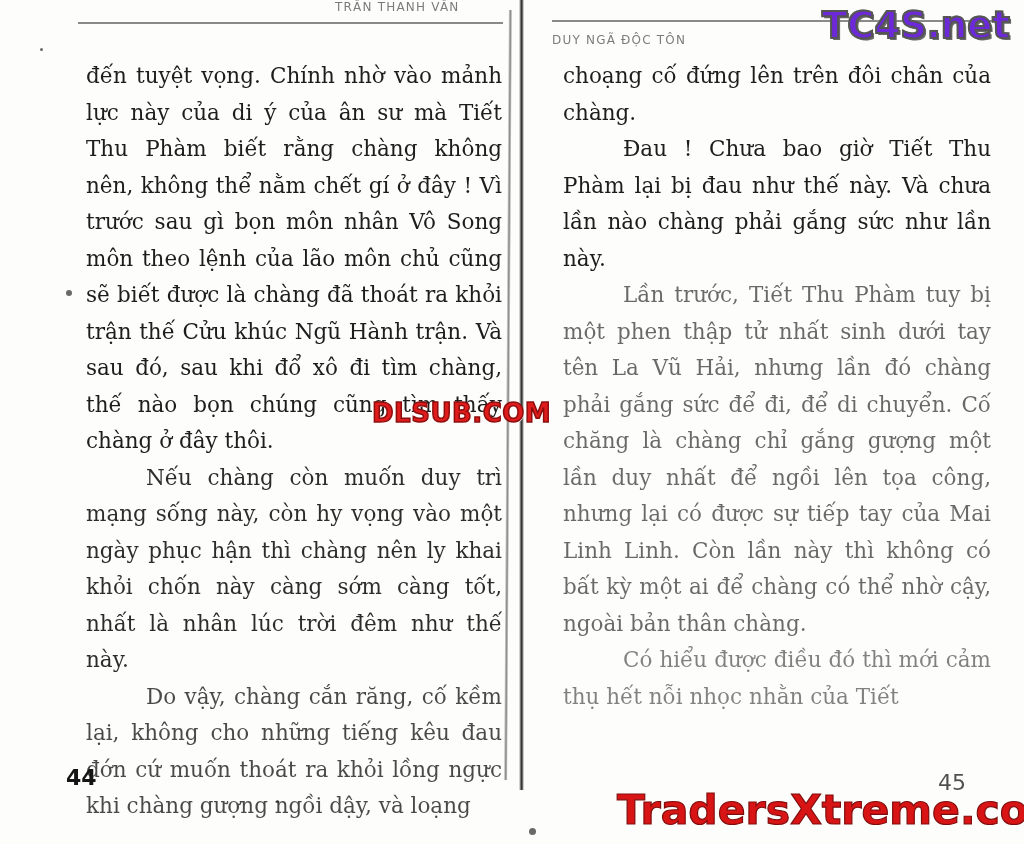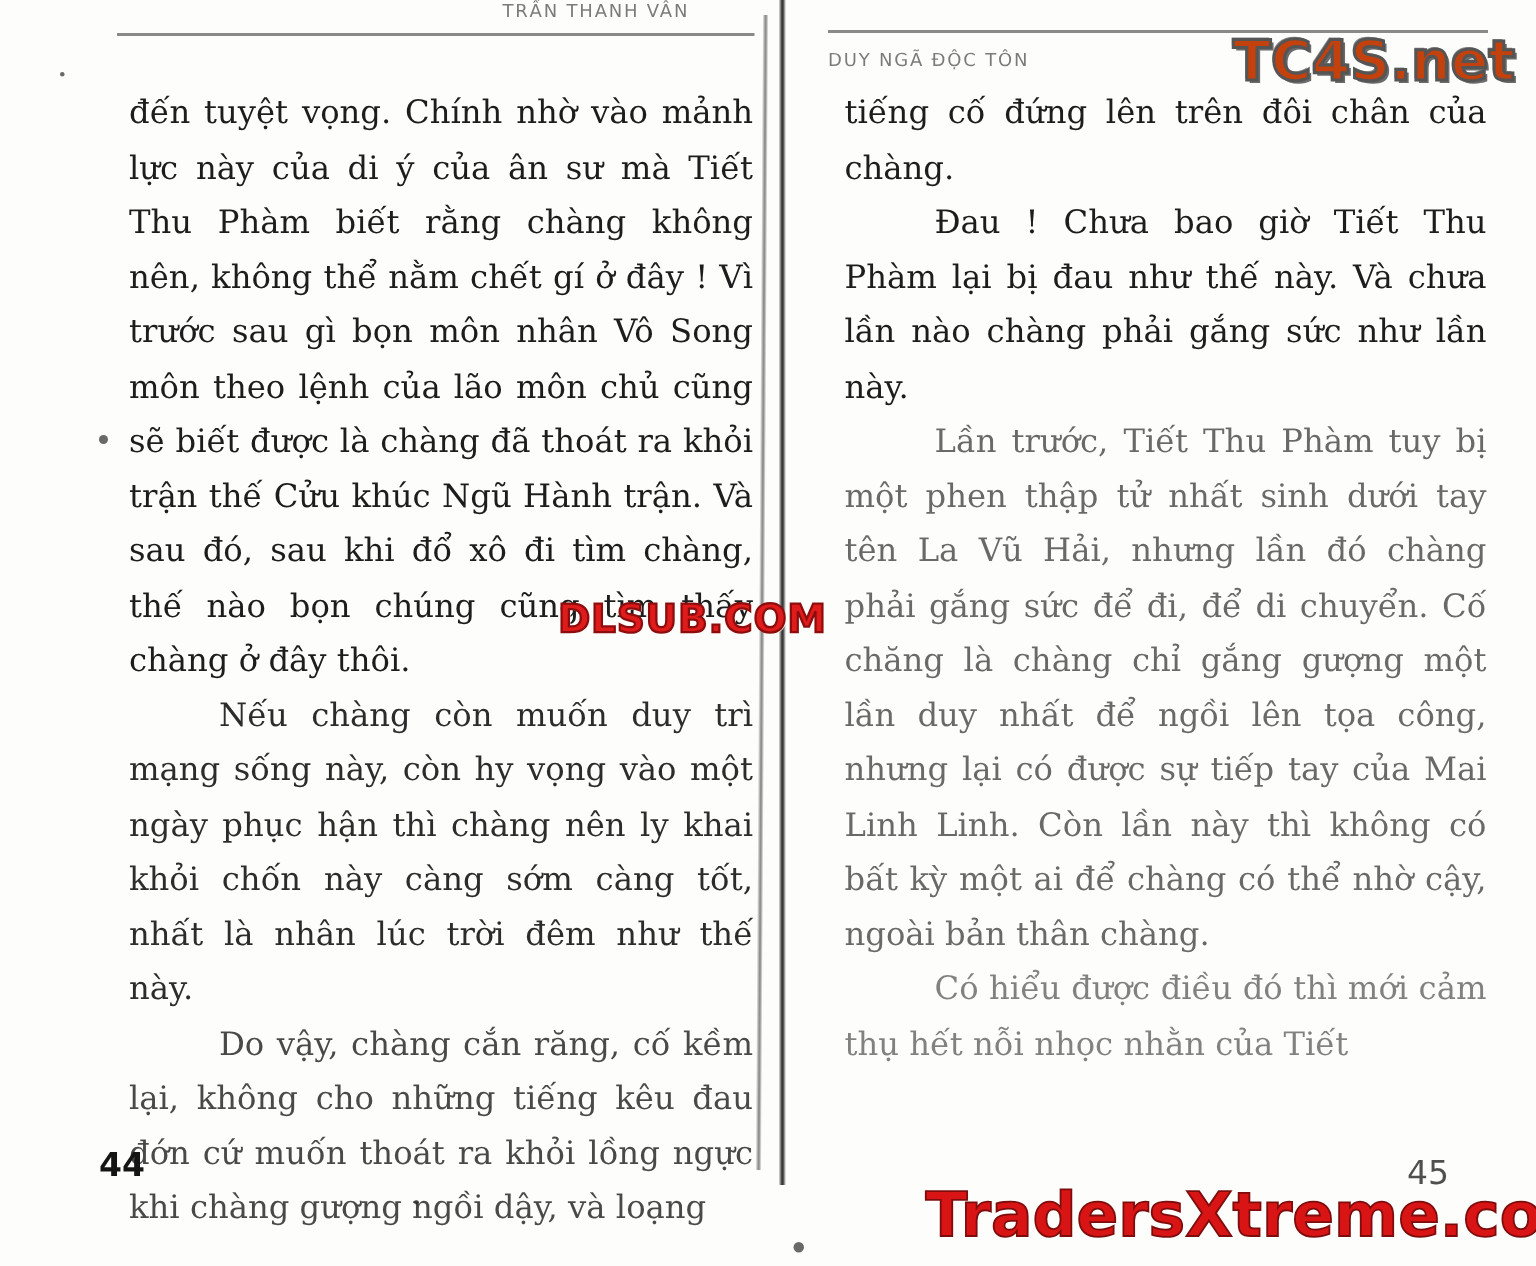--- a/index.html
+++ b/index.html
@@ -93,25 +93,25 @@
     font-size: 22px;
     color: #151515;
   }
   .pagenum.left  { left: 66px;  top: 765px; }
   .pagenum.right { left: 938px; top: 770px; opacity: .75; font-weight: normal; }
 
   
   .wm-tc4s {
     position: absolute;
     right: 14px;
-    top: 19px;
+    top: 4px;
     font-family: "DejaVu Sans", sans-serif;
     font-weight: bold;
     font-size: 37px;
-    color: #c2410c;
+    color: #6d28d9;
     letter-spacing: 0px;
     -webkit-text-stroke: 2px #555;
     text-shadow:
        2px 2px 0 #6b6b6b,
       -1px -1px 0 #8d8d8d;
   }
   .wm-dlsub {
     position: absolute;
     left: 372px;
     top: 398px;
@@ -156,21 +156,21 @@
   <div class="spine"></div>
   <div class="spine b"></div>
 
   <div class="col left">
     <p>đến tuyệt vọng. Chính nhờ vào mảnh lực này của di ý của ân sư mà Tiết Thu Phàm biết rằng chàng không nên, không thể nằm chết gí ở đây ! Vì trước sau gì bọn môn nhân Vô Song môn theo lệnh của lão môn chủ cũng sẽ biết được là chàng đã thoát ra khỏi trận thế Cửu khúc Ngũ Hành trận. Và sau đó, sau khi đổ xô đi tìm chàng, thế nào bọn chúng cũng tìm thấy chàng ở đây thôi.</p>
     <p class="indent fade1">Nếu chàng còn muốn duy trì mạng sống này, còn hy vọng vào một ngày phục hận thì chàng nên ly khai khỏi chốn này càng sớm càng tốt, nhất là nhân lúc trời đêm như thế này.</p>
     <p class="indent fade2">Do vậy, chàng cắn răng, cố kềm lại, không cho những tiếng kêu đau đớn cứ muốn thoát ra khỏi lồng ngực khi chàng gượng ngồi dậy, và loạng</p>
   </div>
 
   <div class="col right">
-    <p>tiếng cố đứng lên trên đôi chân của chàng.</p>
+    <p>choạng cố đứng lên trên đôi chân của chàng.</p>
     <p class="indent">Đau ! Chưa bao giờ Tiết Thu Phàm lại bị đau như thế này. Và chưa lần nào chàng phải gắng sức như lần này.</p>
     <p class="indent fade3">Lần trước, Tiết Thu Phàm tuy bị một phen thập tử nhất sinh dưới tay tên La Vũ Hải, nhưng lần đó chàng phải gắng sức để đi, để di chuyển. Cố chăng là chàng chỉ gắng gượng một lần duy nhất để ngồi lên tọa công, nhưng lại có được sự tiếp tay của Mai Linh Linh. Còn lần này thì không có bất kỳ một ai để chàng có thể nhờ cậy, ngoài bản thân chàng.</p>
     <p class="indent fade4">Có hiểu được điều đó thì mới cảm thụ hết nỗi nhọc nhằn của Tiết</p>
   </div>
 
   <div class="pagenum left">44</div>
   <div class="pagenum right">45</div>
 
   <div class="wm-tc4s">TC4S.net</div>
   <div class="wm-dlsub">DLSUB.COM</div>

